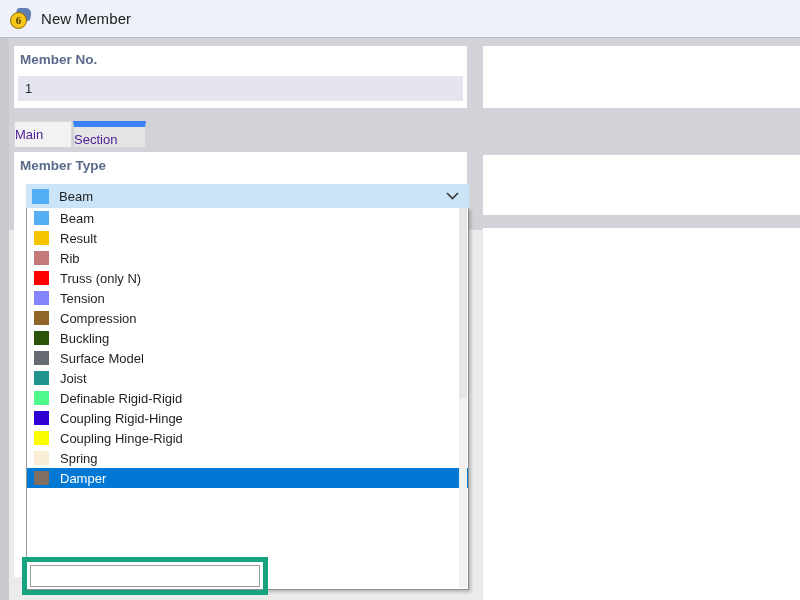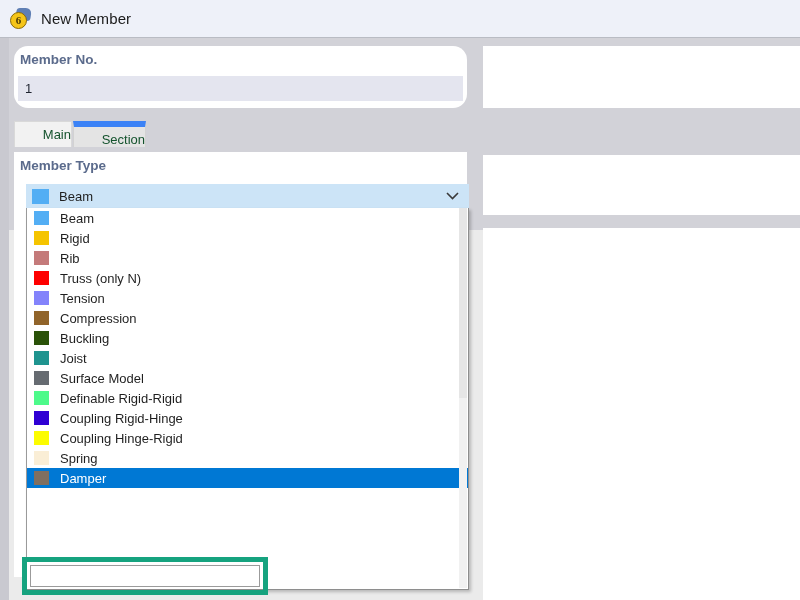--- a/index.html
+++ b/index.html
@@ -87,21 +87,20 @@
     background: #ebebeb;
   }
 
   
   .memberno-card {
     position: absolute;
     left: 14px; top: 46px;
     width: 453px;
     height: 62px;
     background: #ffffff;
-    border-radius: 14px;
   }
   .memberno-label {
     position: absolute;
     left: 6px; top: 6px;
     font-size: 13.5px;
     font-weight: bold;
     color: #5b6b8c;
   }
   .memberno-input {
     position: absolute;
@@ -147,23 +146,23 @@
     left: 14px; top: 121px;
     width: 453px;
     height: 26px;
   }
   .tab {
     position: absolute;
     top: 0;
     height: 26px;
     box-sizing: border-box;
     font-size: 13px;
-    color: #14532d;
+    color: #4c1d95;
     line-height: 25px;
-    text-align: right;
+    text-align: left;
   }
   .tab.active {
     left: 0px;
     width: 58px;
     background: #f2f2f2;
     border-top: 1px solid #d9d9d9;
     border-left: 1px solid #d9d9d9;
     border-right: 1px solid #d9d9d9;
   }
   .tab.inactive {
@@ -341,21 +340,21 @@
 </div>
 
 <div class="dropdown">
   <div class="dd-list" id="dd-list">
       <div class="dd-item">
         <div class="sw" style="background: rgb(83, 174, 244);"></div>
         <div class="lbl">Beam</div>
       </div>
       <div class="dd-item">
         <div class="sw" style="background: rgb(245, 196, 0);"></div>
-        <div class="lbl">Rigid</div>
+        <div class="lbl">Result</div>
       </div>
       <div class="dd-item">
         <div class="sw" style="background: rgb(196, 122, 122);"></div>
         <div class="lbl">Rib</div>
       </div>
       <div class="dd-item">
         <div class="sw" style="background: rgb(254, 0, 0);"></div>
         <div class="lbl">Truss (only N)</div>
       </div>
       <div class="dd-item">
@@ -364,26 +363,26 @@
       </div>
       <div class="dd-item">
         <div class="sw" style="background: rgb(145, 100, 42);"></div>
         <div class="lbl">Compression</div>
       </div>
       <div class="dd-item">
         <div class="sw" style="background: rgb(42, 82, 8);"></div>
         <div class="lbl">Buckling</div>
       </div>
       <div class="dd-item">
+        <div class="sw" style="background: rgb(102, 107, 113);"></div>
+        <div class="lbl">Surface Model</div>
+      </div>
+      <div class="dd-item">
         <div class="sw" style="background: rgb(31, 148, 143);"></div>
         <div class="lbl">Joist</div>
-      </div>
-      <div class="dd-item">
-        <div class="sw" style="background: rgb(102, 107, 113);"></div>
-        <div class="lbl">Surface Model</div>
       </div>
       <div class="dd-item">
         <div class="sw" style="background: rgb(77, 250, 138);"></div>
         <div class="lbl">Definable Rigid-Rigid</div>
       </div>
       <div class="dd-item">
         <div class="sw" style="background: rgb(47, 0, 212);"></div>
         <div class="lbl">Coupling Rigid-Hinge</div>
       </div>
       <div class="dd-item">

